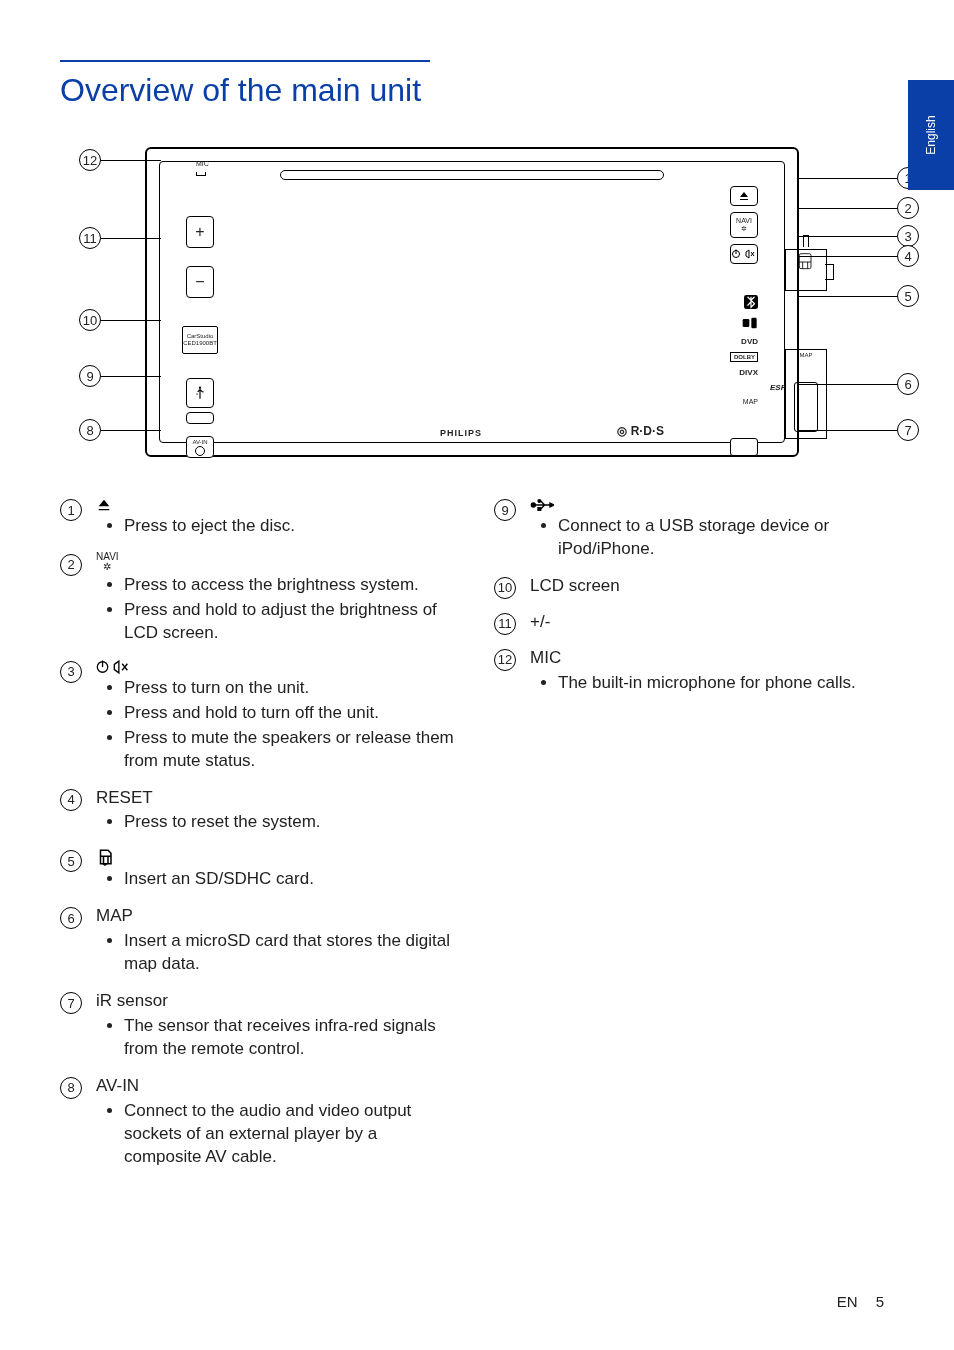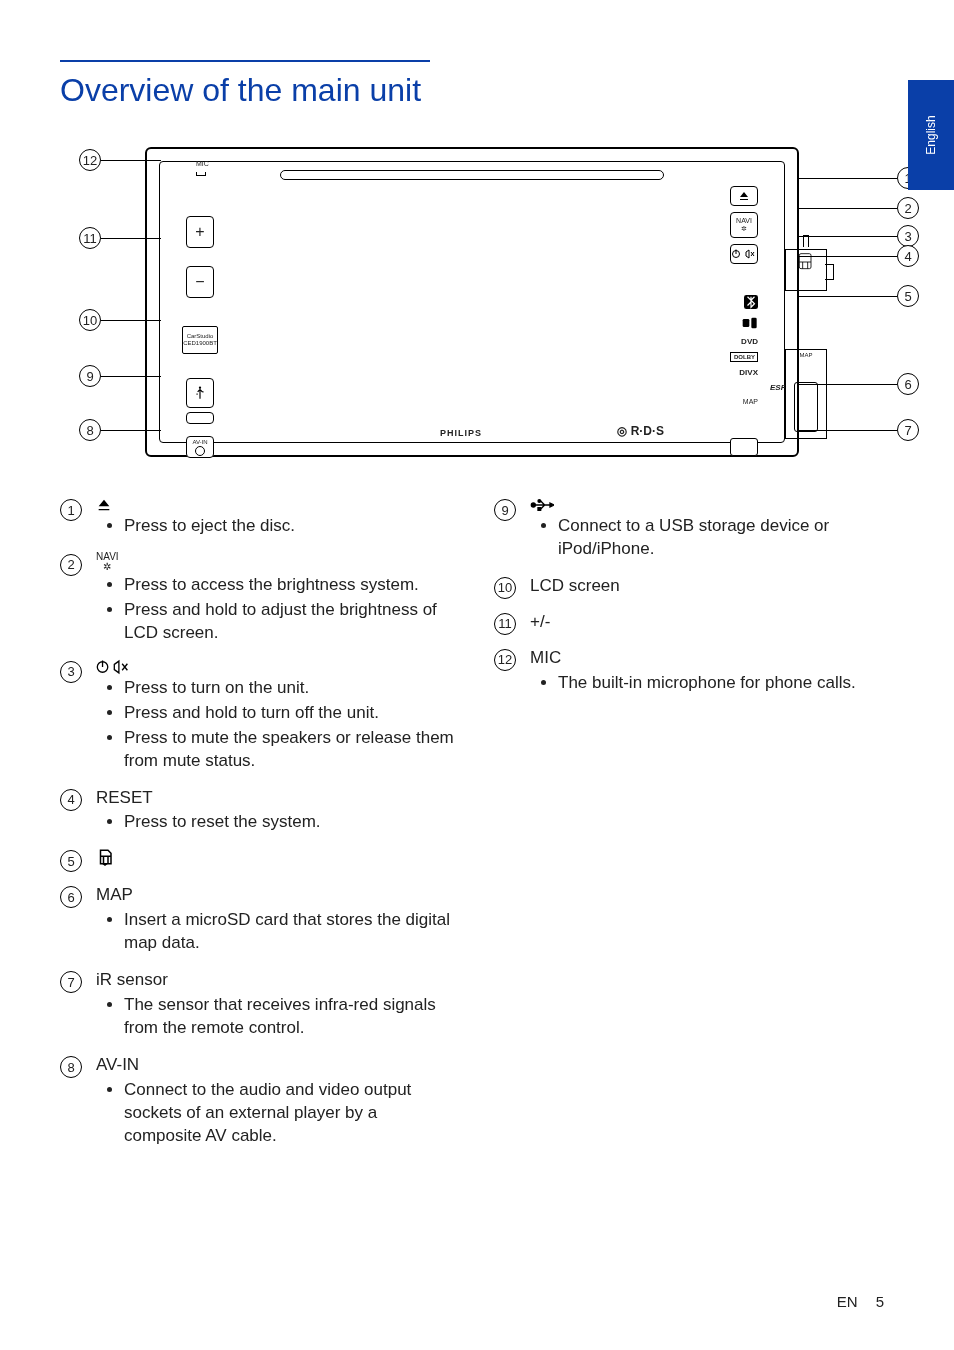--- a/index.html
+++ b/index.html
@@ -293,20 +293,23 @@
           <div class="num">5</div>
           <div class="entry-body">
             <div class="entry-label">
               <span class="entry-icon">
                 <svg width="18" height="18" viewBox="0 0 24 24" stroke="#000" stroke-width="2" fill="none">
                   <path d="M6 3h10l4 4v14H6zM6 11h14M10 11v10M16 11v10"></path>
                   <path d="M8 21l4 3 4-3" fill="#000" stroke="none"></path>
                 </svg>
               </span>
             </div>
+            <ul>
+              <li>Insert an SD/SDHC card.</li>
+            </ul>
           </div>
         </div>
         <div class="entry">
           <div class="num">6</div>
           <div class="entry-body">
             <div class="entry-label">MAP</div>
             <ul>
               <li>Insert a microSD card that stores the digital map data.</li>
             </ul>
           </div>

